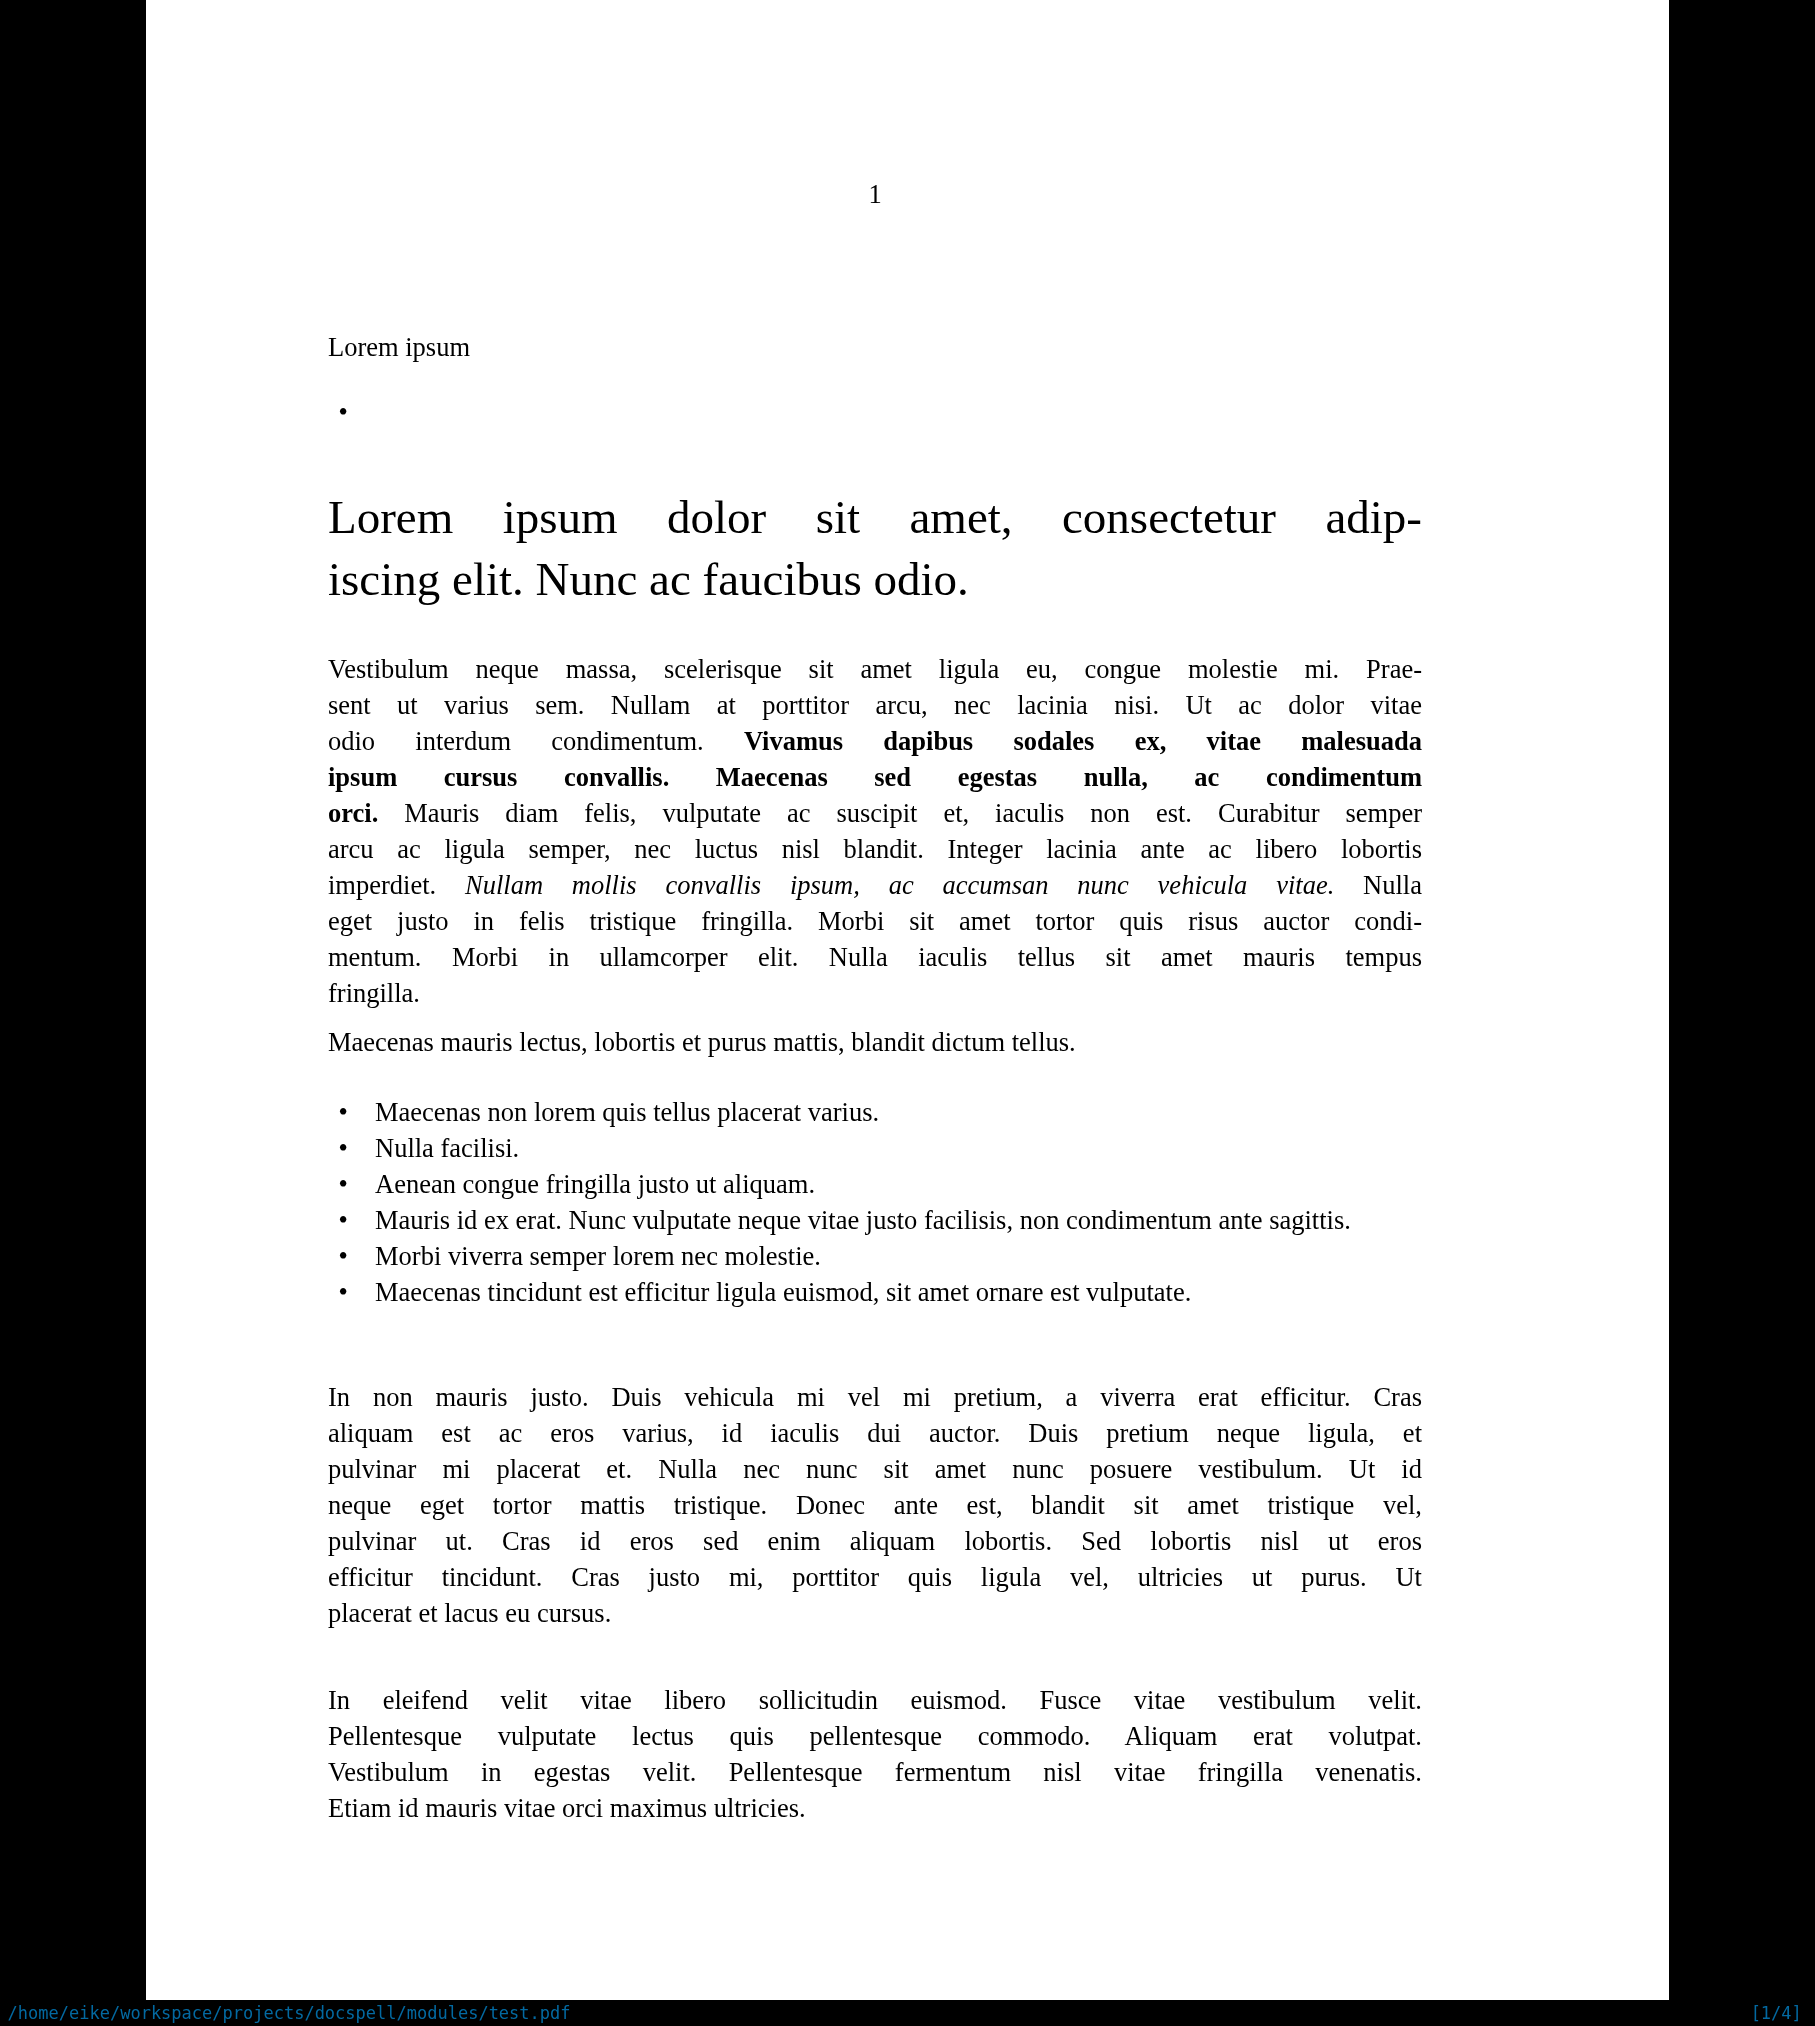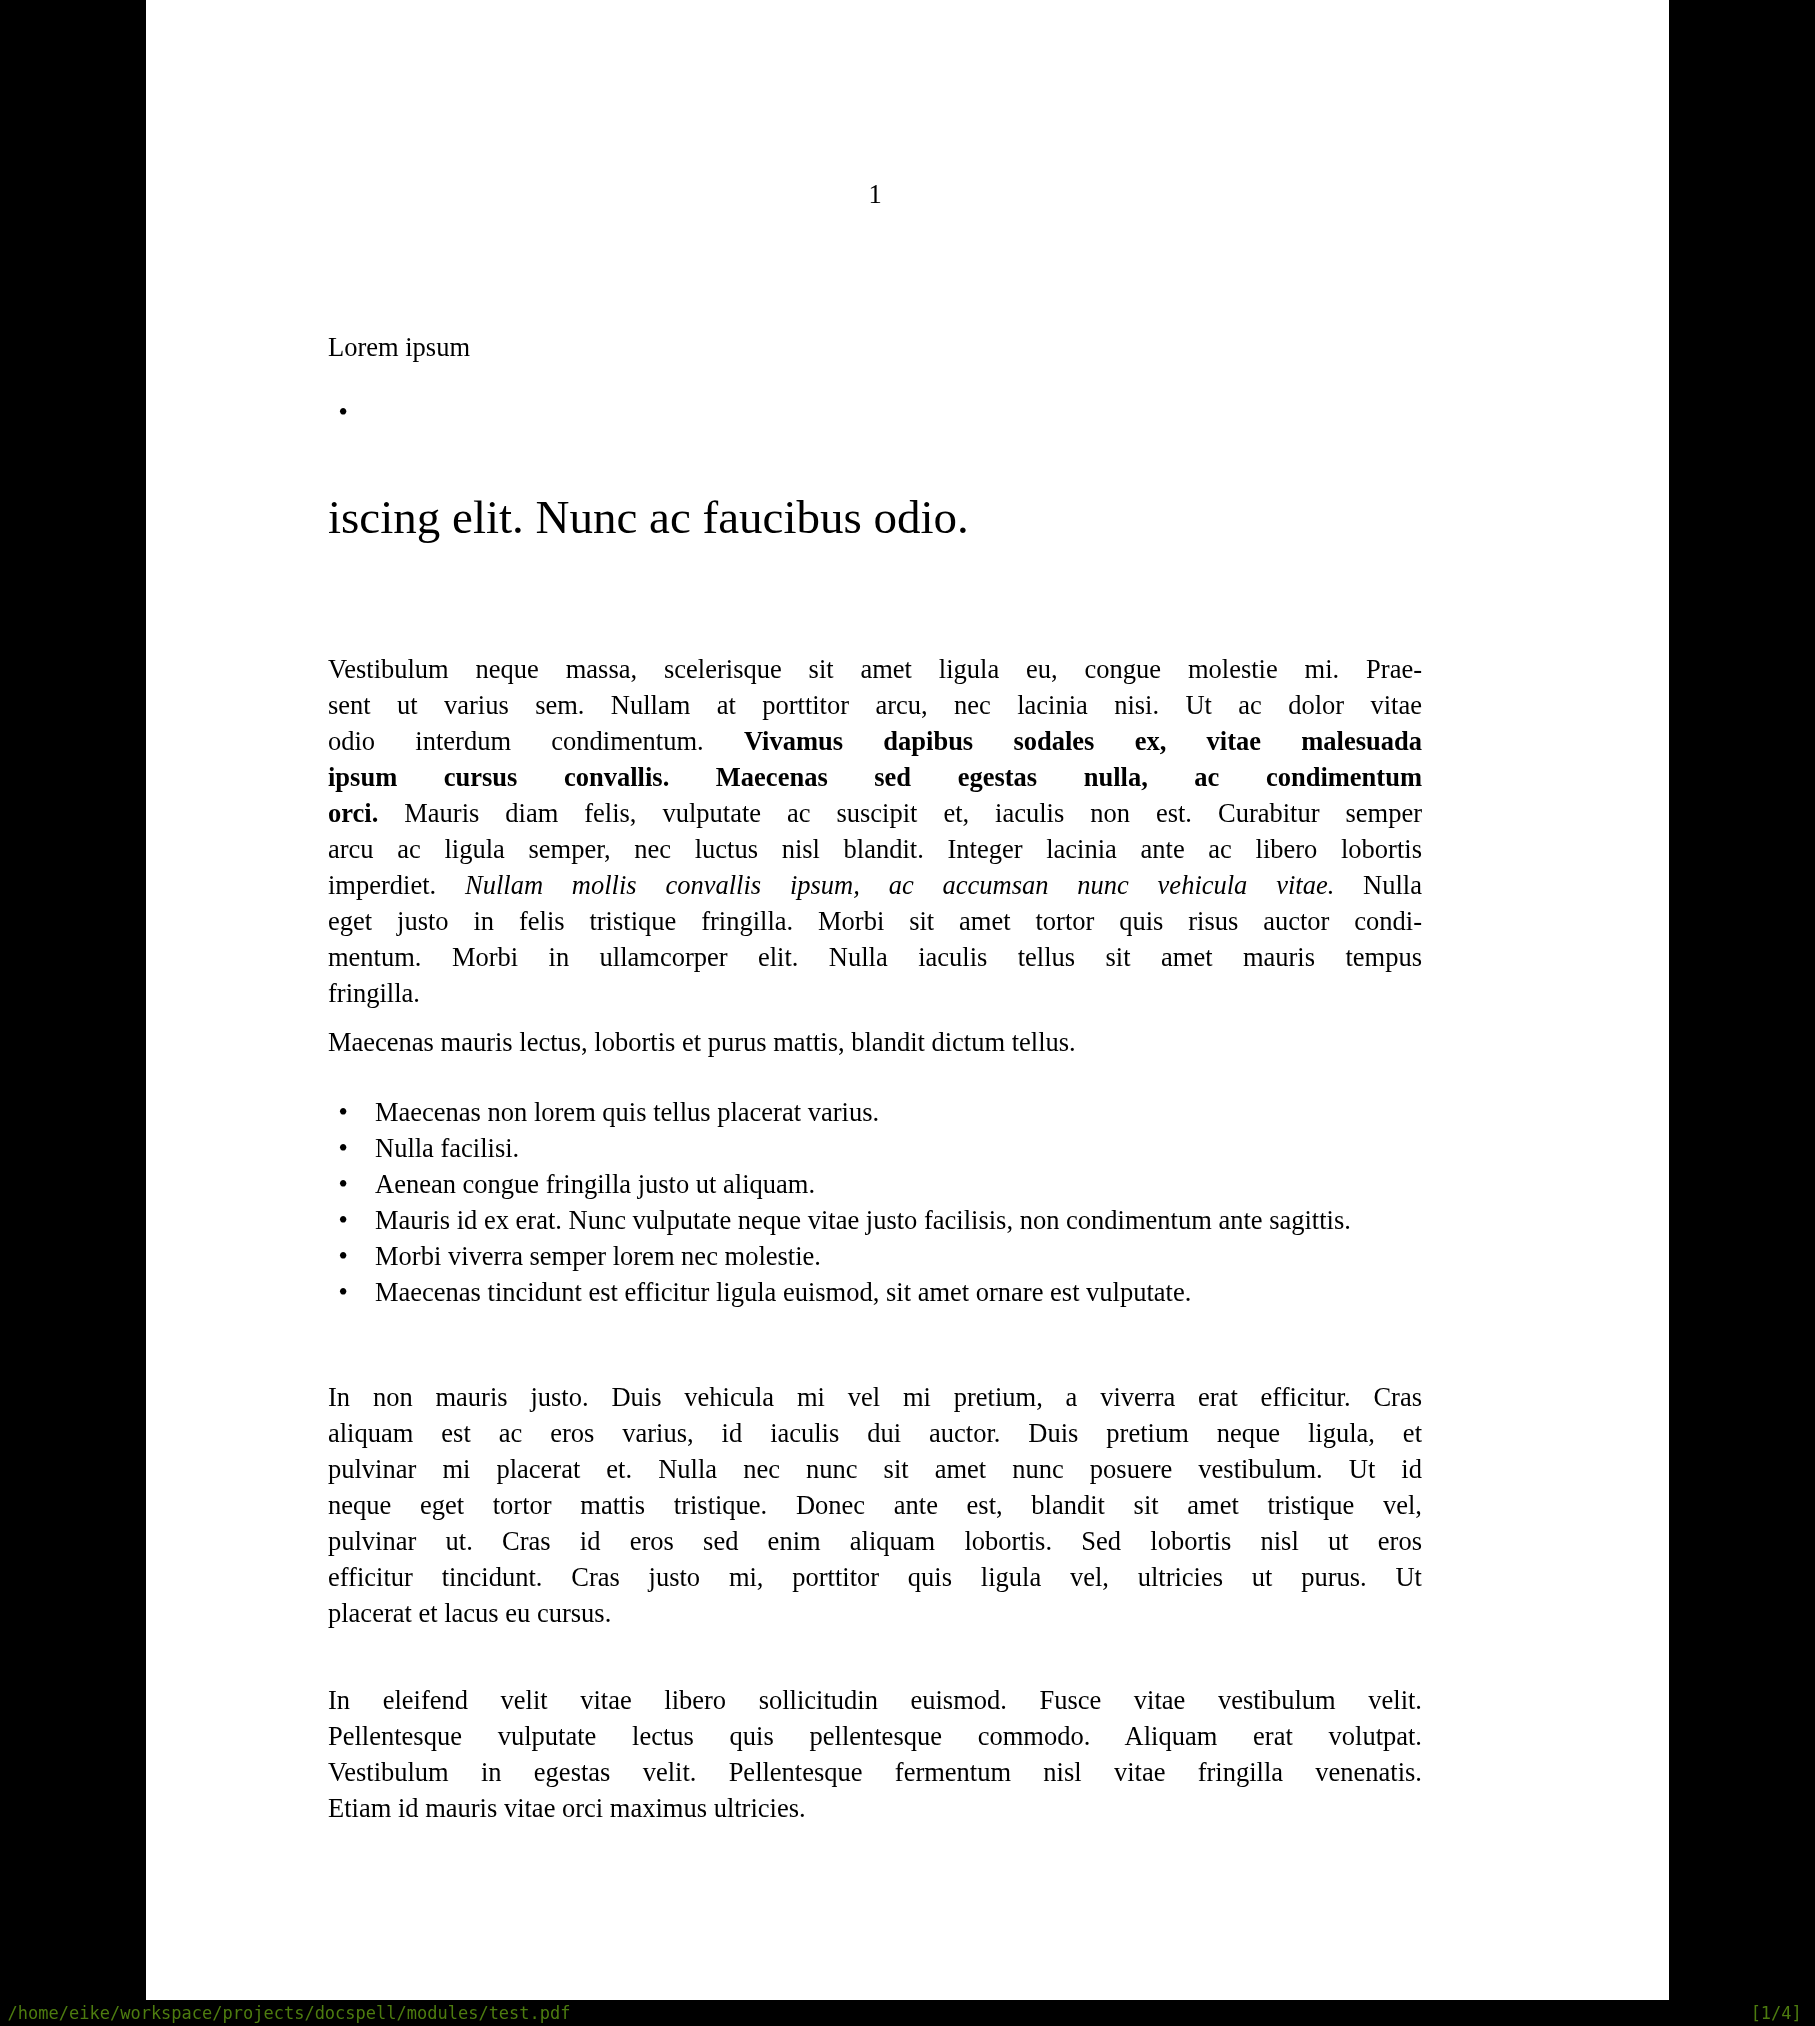--- a/index.html
+++ b/index.html
@@ -46,21 +46,21 @@
   .seg-italic { font-style: italic; margin-top: 20px; }
 
   .list li { position: relative; padding-left: 47px; text-align: justify; }
   .list .bullet { position: absolute; left: 10.4px; top: 0; }
 
   .statusbar {
     position: absolute;
     left: 0; top: 2000px;
     width: 100%; height: 26.5px;
     background: #000000;
-    color: #4d7c0f;
+    color: #0369a1;
     font-family: "DejaVu Sans Mono", monospace;
     font-size: 17px;
     display: flex;
     justify-content: space-between;
     align-items: center;
     padding: 0 13.2px 0 7.6px;
     box-sizing: border-box;
   }
 </style>
 </head>
@@ -69,20 +69,21 @@
 <div class="pdf-page">
   <div class="content">
 
     <div class="block pageno">1</div>
 
     <div class="block intro">Lorem ipsum</div>
 
     <div class="block lone-bullet">•</div>
 
     <div class="block heading">
+        <div class="tline"><span class="seg-normal">Lorem ipsum dolor sit amet, consectetur adip-</span></div>
         <div class="tline last"><span class="seg-normal">iscing elit. Nunc ac faucibus odio.</span></div>
       </div>
 
     <div class="block para1">
         <div class="tline"><span class="seg-normal">Vestibulum neque massa, scelerisque sit amet ligula eu, congue molestie mi. Prae-</span></div>
         <div class="tline"><span class="seg-normal">sent ut varius sem. Nullam at porttitor arcu, nec lacinia nisi. Ut ac dolor vitae</span></div>
         <div class="tline"><span class="seg-normal">odio interdum condimentum. </span><span class="seg-bold">Vivamus dapibus sodales ex, vitae malesuada</span></div>
         <div class="tline"><span class="seg-bold">ipsum cursus convallis. Maecenas sed egestas nulla, ac condimentum</span></div>
         <div class="tline"><span class="seg-bold">orci. </span><span class="seg-normal">Mauris diam felis, vulputate ac suscipit et, iaculis non est. Curabitur semper</span></div>
         <div class="tline"><span class="seg-normal">arcu ac ligula semper, nec luctus nisl blandit. Integer lacinia ante ac libero lobortis</span></div>

